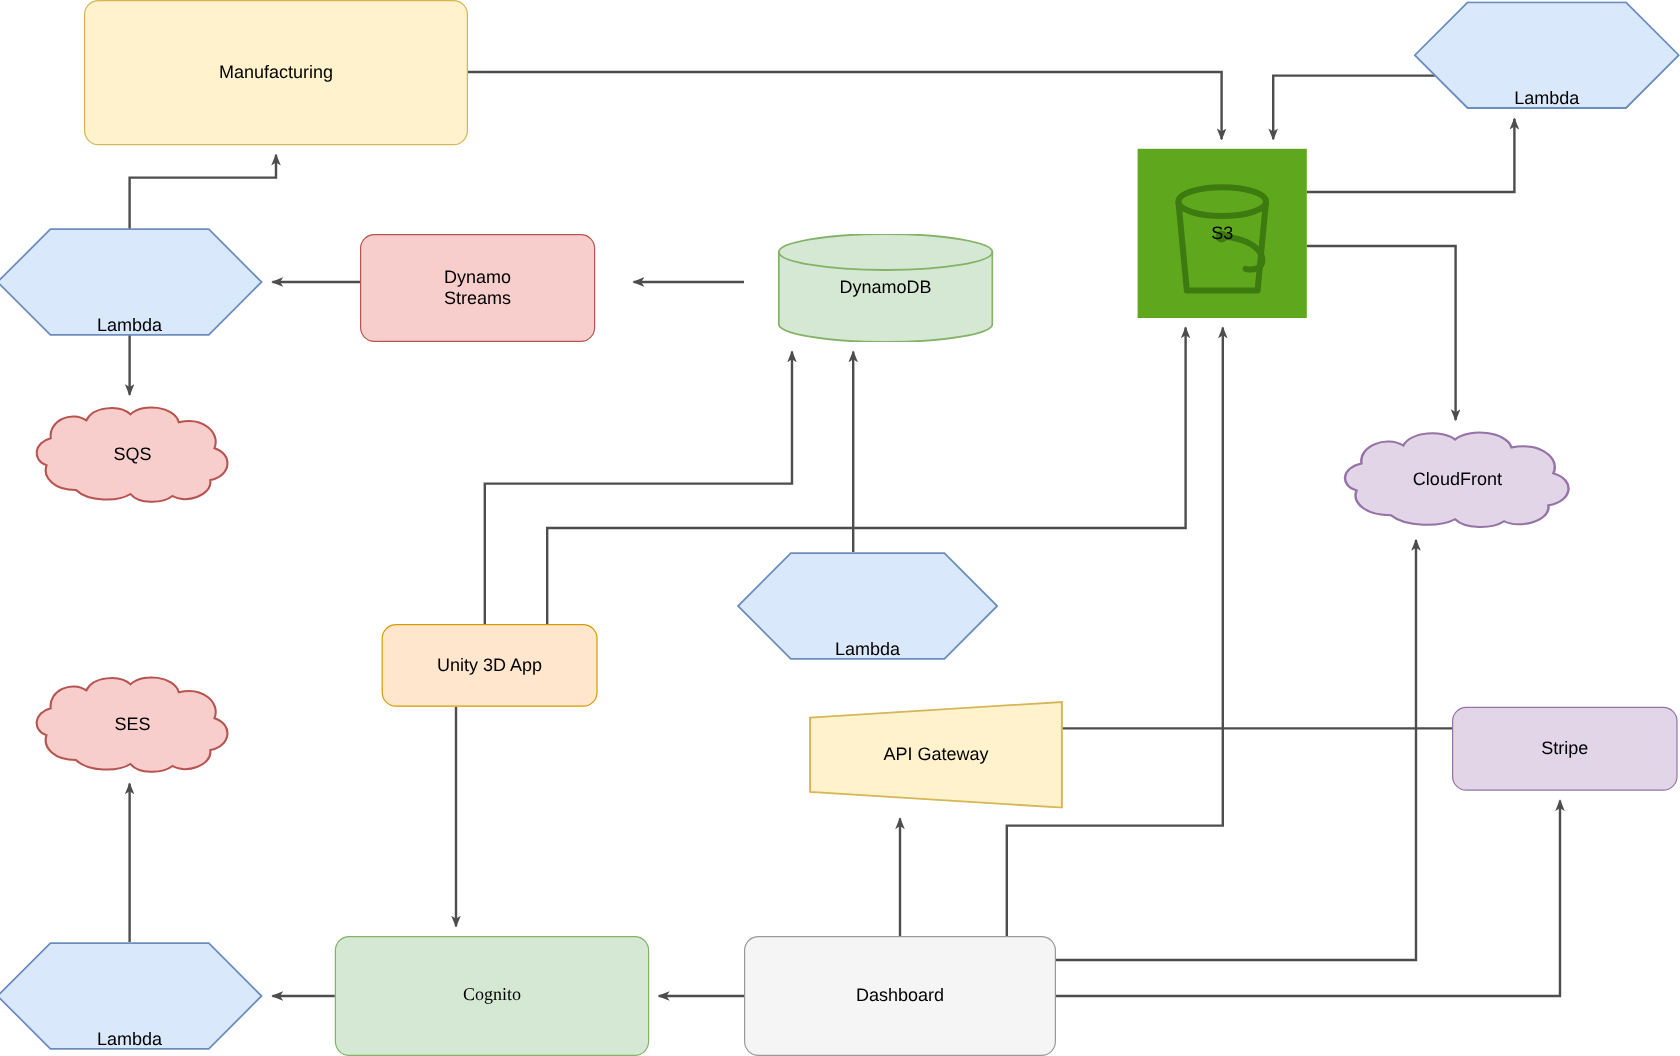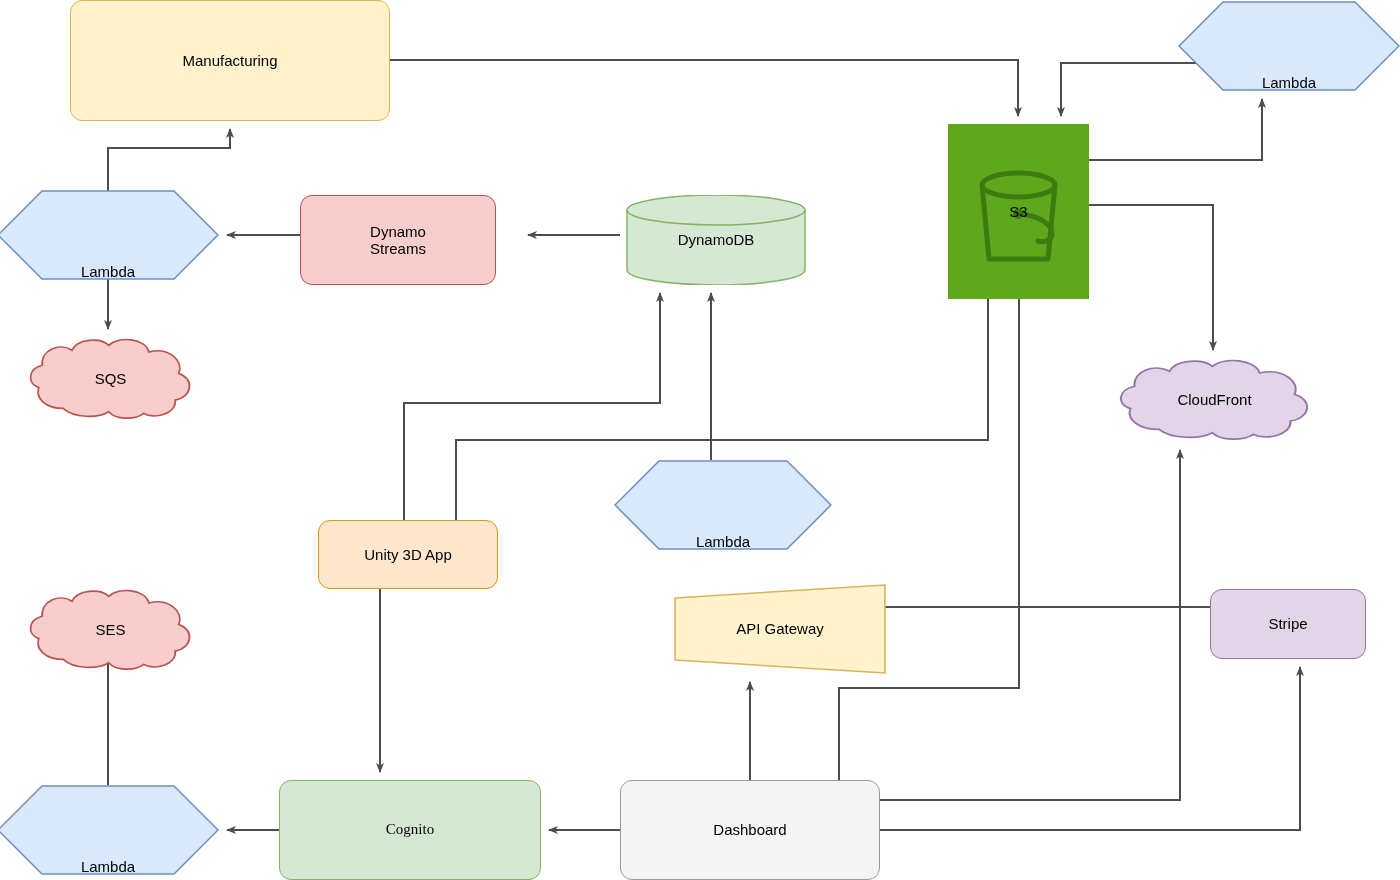--- a/index.html
+++ b/index.html
@@ -112,40 +112,40 @@
   <div id="node-layer">
       <div class="node rrect" style="left: 70px; top: 0px; width: 320px; height: 121px; background: rgb(255, 242, 204); border-color: rgb(214, 182, 86);">
         <span class="lbl">Manufacturing</span>
       </div>
       <div class="node hex" style="left: 1178px; top: 1px; width: 222px; height: 90px;">
         <svg viewBox="0 0 222 90" preserveAspectRatio="none">
           <polygon points="45,1 177,1 221,45 177,89 45,89 1,45" fill="#dae8fc" stroke="#6c8ebf" stroke-width="1.5"></polygon>
         </svg>
         <span class="lbl">Lambda</span>
       </div>
-      <div class="node s3box" style="left: 948px; top: 124px; width: 141px; height: 175px; background: rgb(95, 168, 30);">
+      <div class="node s3box" style="left: 948px; top: 124px; width: 141px; height: 141px; background: rgb(95, 168, 30);">
         <svg class="bucket" viewBox="0 0 141 141">
           <path d="M34,44 L41,118 L100,118 L107,44" fill="none" stroke="#3d7a10" stroke-width="5" stroke-linejoin="round"></path>
           <ellipse cx="70.5" cy="44" rx="36.5" ry="12" fill="none" stroke="#3d7a10" stroke-width="5"></ellipse>
           <path d="M70,73 C92,74 104,84 104,93 C104,99 97,102 90,100" fill="none" stroke="#3d7a10" stroke-width="5" stroke-linecap="round"></path>
           <circle cx="70" cy="73" r="5" fill="#3d7a10"></circle>
         </svg>
         <span class="lbl">S3</span>
       </div>
       <div class="node hex" style="left: -3px; top: 190px; width: 222px; height: 90px;">
         <svg viewBox="0 0 222 90" preserveAspectRatio="none">
           <polygon points="45,1 177,1 221,45 177,89 45,89 1,45" fill="#dae8fc" stroke="#6c8ebf" stroke-width="1.5"></polygon>
         </svg>
         <span class="lbl">Lambda</span>
       </div>
       <div class="node rrect" style="left: 300px; top: 195px; width: 196px; height: 90px; background: rgb(248, 206, 204); border-color: rgb(184, 84, 80);">
         <span class="lbl">Dynamo
 Streams</span>
       </div>
-      <div class="node cyl" style="left: 626px; top: 195px; width: 180px; height: 90px;">
+      <div class="node cyl" style="left: 648px; top: 195px; width: 180px; height: 90px;">
         <svg viewBox="0 0 180 90" preserveAspectRatio="none">
           <path d="M1,15 A 89,15 0 0 1 179,15 L179,75 A 89,15 0 0 1 1,75 Z" fill="#d5e8d4" stroke="#82b366" stroke-width="1.5"></path>
           <path d="M1,15 A 89,15 0 0 0 179,15" fill="none" stroke="#82b366" stroke-width="1.5"></path>
         </svg>
         <span class="lbl">DynamoDB</span>
       </div>
       <div class="node cloud" style="left: 23px; top: 337px; width: 175px; height: 83px;">
         <svg viewBox="0 0 200 100" preserveAspectRatio="none">
           <path d="M46,86 C26,86 14,74 18,61 C4,56 6,38 22,34 C20,16 42,6 56,16 C62,2 88,0 98,10 C110,-2 140,2 144,18 C166,12 184,28 178,44 C196,50 194,72 174,76 C176,92 150,100 138,92 C128,100 106,100 98,90 C86,98 58,98 46,86 Z" fill="#f8cecc" stroke="#b85450" stroke-width="2"></path>
         </svg>
@@ -159,33 +159,33 @@
       </div>
       <div class="node hex" style="left: 614px; top: 460px; width: 218px; height: 90px;">
         <svg viewBox="0 0 218 90" preserveAspectRatio="none">
           <polygon points="45,1 173,1 217,45 173,89 45,89 1,45" fill="#dae8fc" stroke="#6c8ebf" stroke-width="1.5"></polygon>
         </svg>
         <span class="lbl">Lambda</span>
       </div>
       <div class="node rrect" style="left: 270px; top: 520px; width: 180px; height: 69px; background: rgb(255, 230, 204); border-color: rgb(215, 155, 0); margin-left: 48px;">
         <span class="lbl">Unity 3D App</span>
       </div>
-      <div class="node cloud" style="left: 23px; top: 588px; width: 175px; height: 83px;">
+      <div class="node cloud" style="left: 23px; top: 562px; width: 175px; height: 83px;">
         <svg viewBox="0 0 200 100" preserveAspectRatio="none">
           <path d="M46,86 C26,86 14,74 18,61 C4,56 6,38 22,34 C20,16 42,6 56,16 C62,2 88,0 98,10 C110,-2 140,2 144,18 C166,12 184,28 178,44 C196,50 194,72 174,76 C176,92 150,100 138,92 C128,100 106,100 98,90 C86,98 58,98 46,86 Z" fill="#f8cecc" stroke="#b85450" stroke-width="2"></path>
         </svg>
         <span class="lbl">SES</span>
       </div>
       <div class="node trap" style="left: 628px; top: 584px; width: 212px; height: 90px; margin-left: 46px;">
         <svg viewBox="0 0 196 90" preserveAspectRatio="none">
           <polygon points="1,14 195,1 195,89 1,76" fill="#fff2cc" stroke="#d6b656" stroke-width="1.5"></polygon>
         </svg>
         <span class="lbl">API Gateway</span>
       </div>
-      <div class="node rrect" style="left: 1210px; top: 589px; width: 156px; height: 70px; background: rgb(225, 213, 231); border-color: rgb(150, 115, 166);">
+      <div class="node rrect" style="left: 1210px; top: 589px; width: 188px; height: 70px; background: rgb(225, 213, 231); border-color: rgb(150, 115, 166);">
         <span class="lbl">Stripe</span>
       </div>
       <div class="node hex" style="left: -3px; top: 785px; width: 222px; height: 90px;">
         <svg viewBox="0 0 222 90" preserveAspectRatio="none">
           <polygon points="45,1 177,1 221,45 177,89 45,89 1,45" fill="#dae8fc" stroke="#6c8ebf" stroke-width="1.5"></polygon>
         </svg>
         <span class="lbl">Lambda</span>
       </div>
       <div class="node rrect" style="left: 279px; top: 780px; width: 262px; height: 100px; background: rgb(213, 232, 212); border-color: rgb(130, 179, 102); font-family: Liberation Serif, serif;">
         <span class="lbl">Cognito</span>

